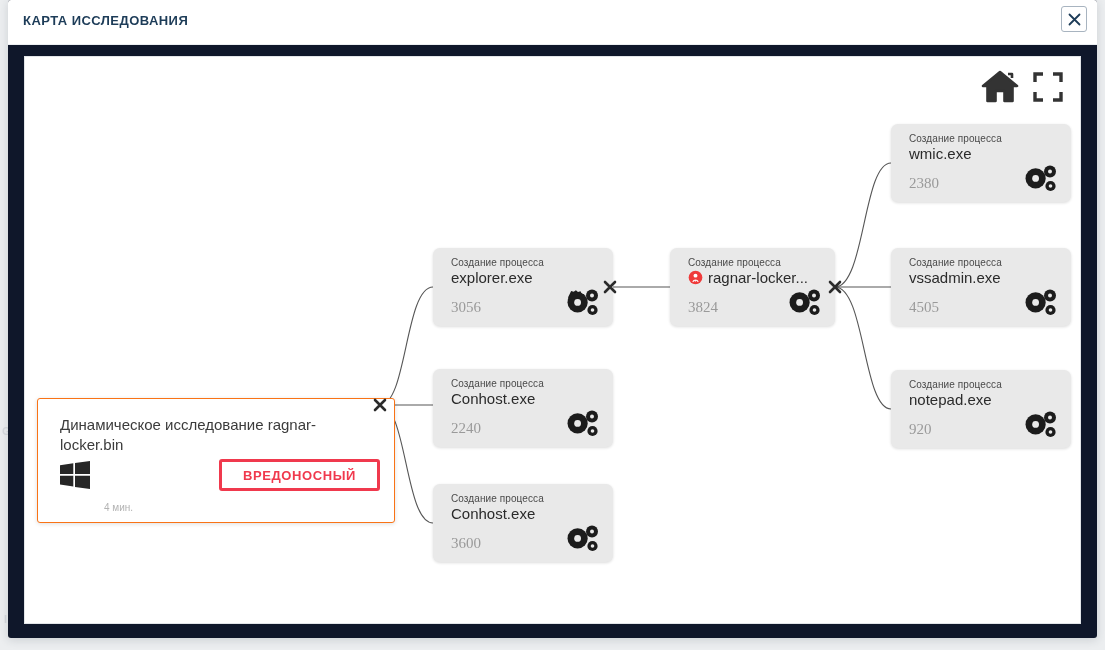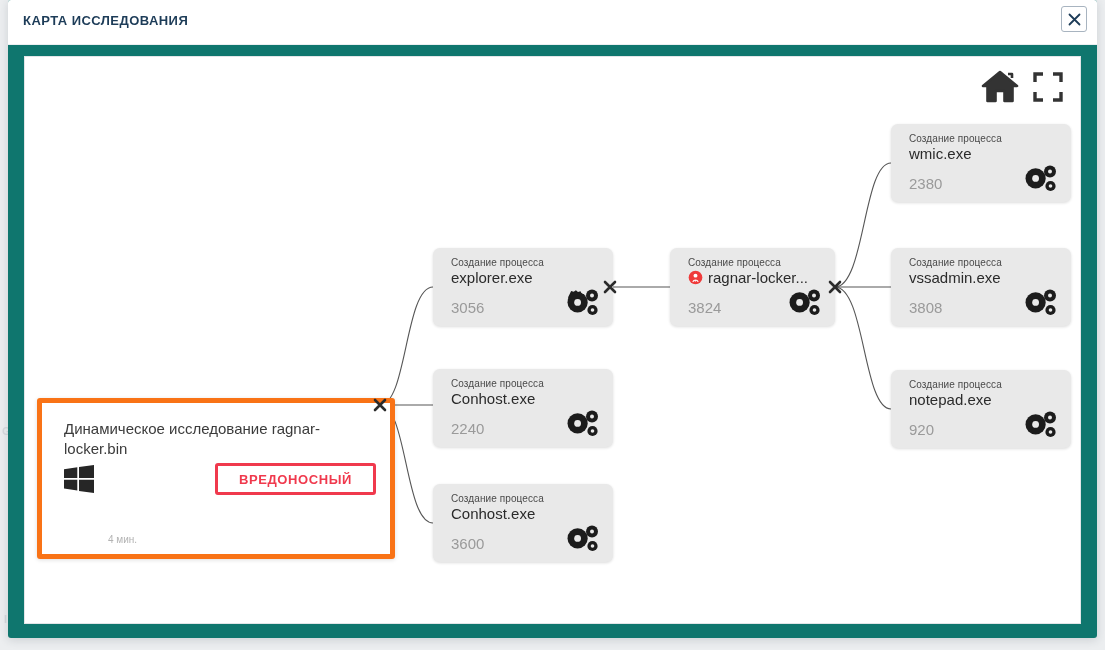--- a/index.html
+++ b/index.html
@@ -23,21 +23,21 @@
     font-weight: bold;
     letter-spacing: .4px;
     user-select: none;
   }
   .modal {
     position: absolute;
     left: 8px;
     top: 0;
     width: 1089px;
     height: 638px;
-    background: #0f766e;
+    background: #0f172a;
     border-radius: 3px;
     box-shadow: 0 2px 10px rgba(40,50,65,.16);
   }
   .modal-header {
     position: relative;
     height: 44px;
     border-bottom: 1px solid #eceff1;
     background: #fff;
     border-radius: 3px 3px 0 0;
   }
@@ -129,36 +129,37 @@
     align-items: center;
     gap: 5px;
     text-align: center;
   }
   .node.proc .pid {
     position: absolute;
     left: 18px;
     bottom: 10px;
     font-size: 15px;
     color: #9a9a9a;
+    font-family: Liberation Serif, serif;
   }
   .node.proc .gears {
     position: absolute;
     right: 14px;
     bottom: 9px;
     line-height: 0;
   }
   .biohazard { flex: 0 0 auto; line-height: 0; }
 
   .node.root {
     left: 12px;
     top: 341px;
     width: 358px;
-    height: 161px;
+    height: 125px;
     background: #fff;
-    border: 5px solid #f97316;
+    border: 1px solid #f97316;
     border-radius: 3px;
     box-shadow: 0 1px 4px rgba(0,0,0,.13);
   }
   .root-title {
     position: absolute;
     left: 22px;
     top: 16px;
     width: 290px;
     font-size: 15px;
     line-height: 20px;
@@ -371,21 +372,21 @@
             <circle cx="27.5" cy="21" r="1.8" fill="#e9e9e9"></circle>
           </svg>
         </div>
       </div>
 
       <div class="node proc" style="left:866px; top:191px;">
         <div class="kind">Создание процесса</div>
         <div class="pname">
             <span>vssadmin.exe</span>
           </div>
-        <div class="pid">3808</div>
+        <div class="pid">4505</div>
         <div class="gears">
           <svg width="34" height="28" viewBox="0 0 34 28">
             <circle cx="12.6" cy="13.4" r="10.1" fill="#1c1c1c"></circle>
             <circle cx="12.6" cy="13.4" r="3.4" fill="#e9e9e9"></circle>
             <circle cx="27" cy="6.5" r="6" fill="#1c1c1c"></circle>
             <circle cx="27.5" cy="21" r="5.1" fill="#1c1c1c"></circle>
             <circle cx="27" cy="6.5" r="2" fill="#e9e9e9"></circle>
             <circle cx="27.5" cy="21" r="1.8" fill="#e9e9e9"></circle>
           </svg>
         </div>

